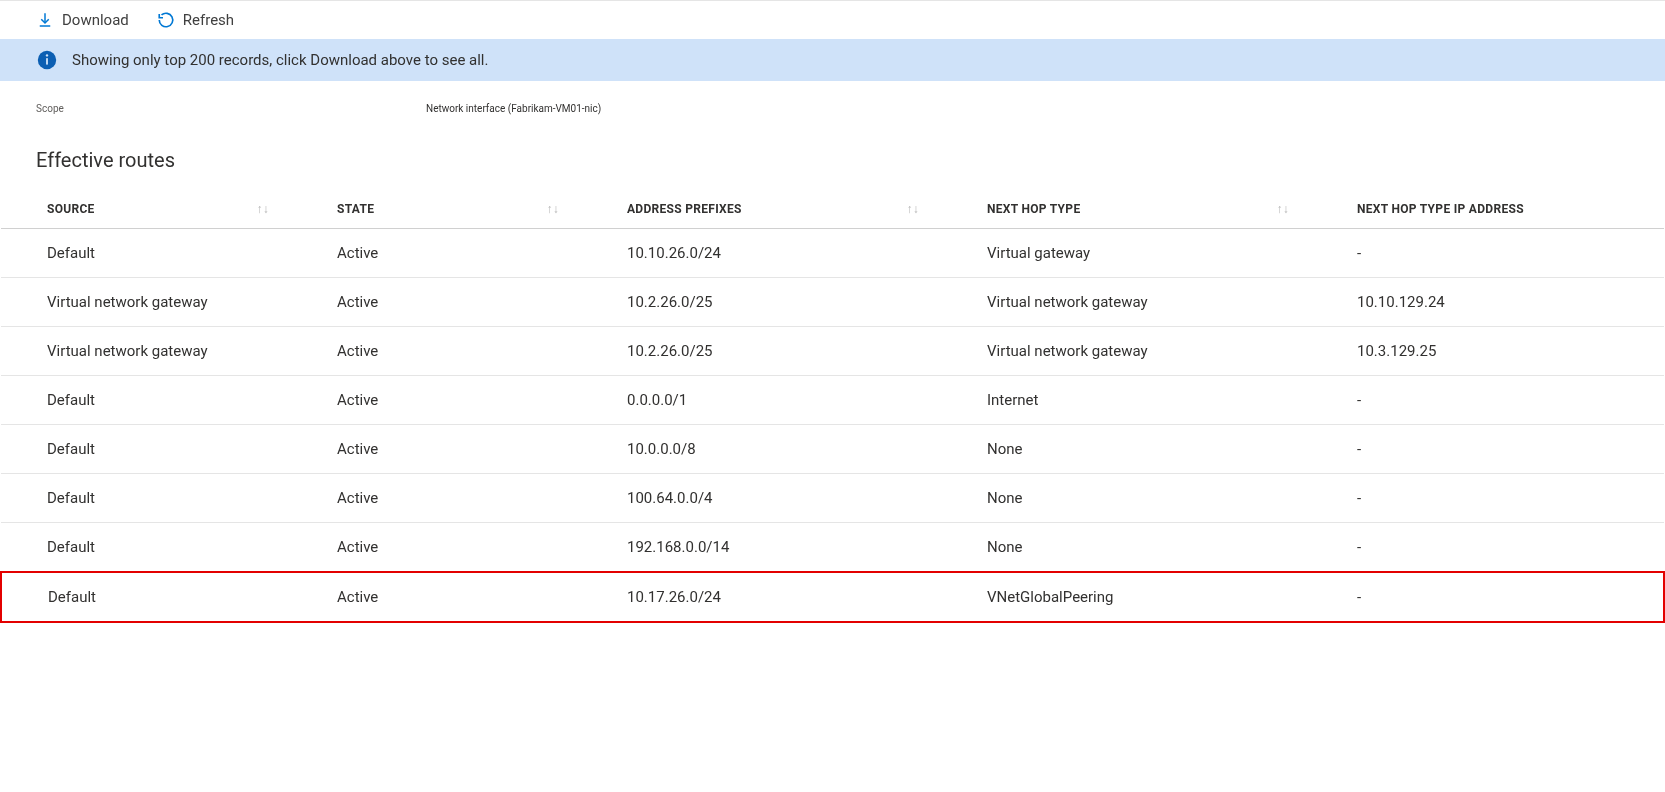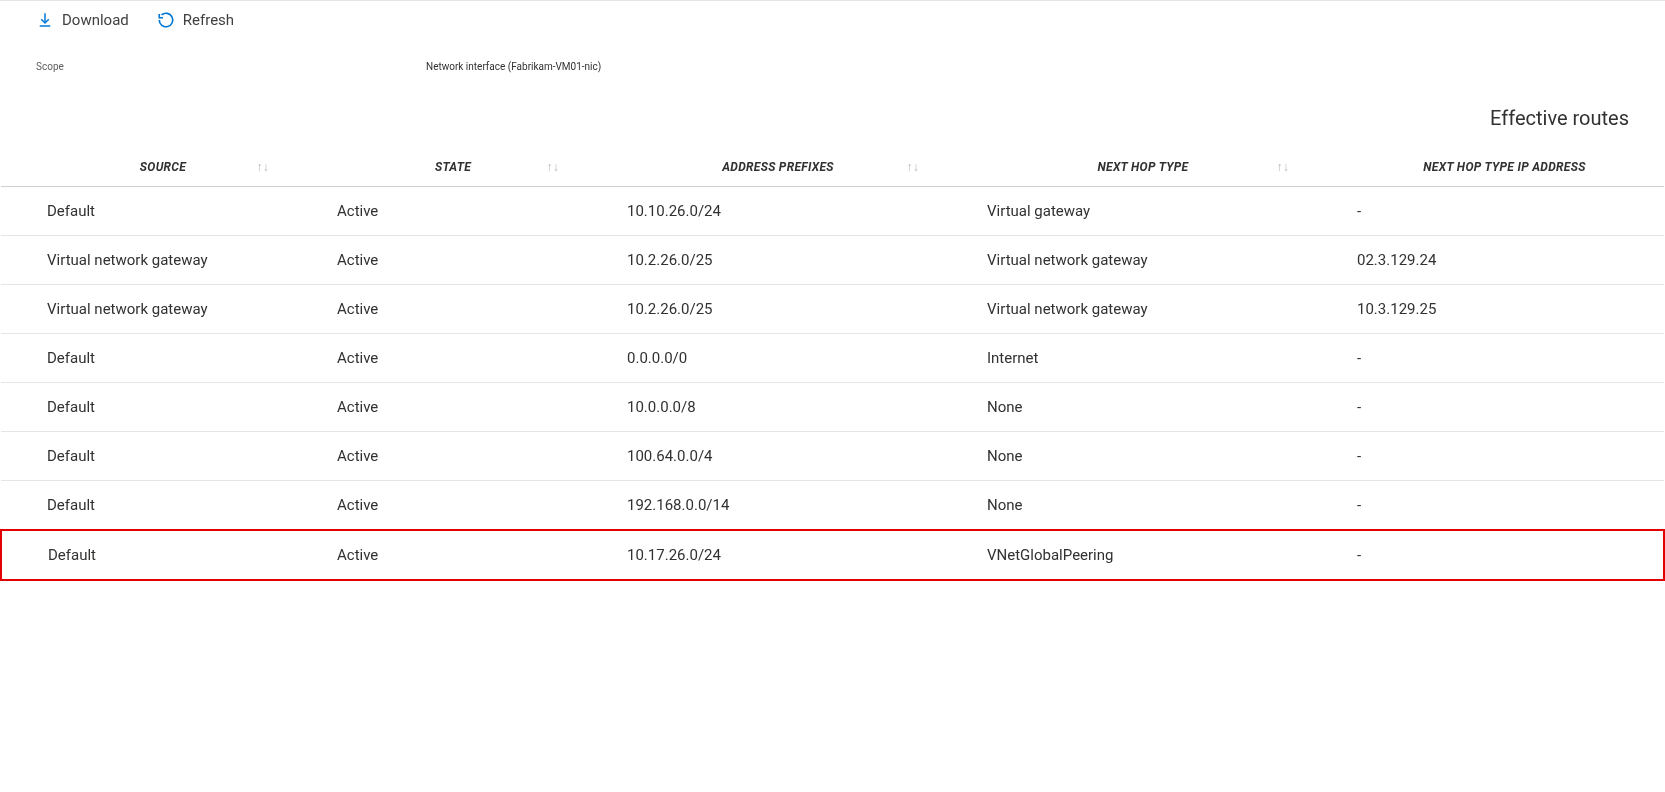--- a/index.html
+++ b/index.html
@@ -62,37 +62,35 @@
     }
     .scope-value {
       color: #323130;
       text-align: center;
     }
     .section-title {
       font-size: 20px;
       font-weight: 400;
       padding: 28px 36px 18px 36px;
       color: #323130;
-      text-align: right;
     }
     .routes-table {
       width: 100%;
       border-collapse: collapse;
     }
     .routes-table th {
-      text-align: center;
+      text-align: left;
       font-size: 12px;
       font-weight: 700;
       letter-spacing: 0.3px;
       text-transform: uppercase;
       color: #323130;
       padding: 12px 12px 12px 46px;
       border-bottom: 1px solid #d0d0d0;
       position: relative;
-      font-style: italic;
     }
     .routes-table th:first-child {
       padding-left: 46px;
     }
     .sort-indicator {
       position: absolute;
       right: 22px;
       top: 50%;
       transform: translateY(-50%);
       color: #b5b5b5;
@@ -145,20 +143,30 @@
       <span class="icon">
         <svg width="18" height="18" viewBox="0 0 24 24" fill="none" stroke="currentColor" stroke-width="2.2">
           <path d="M3 12a9 9 0 1 0 3-6.7"></path>
           <path d="M3 4v5h5"></path>
         </svg>
       </span>
       <span>Refresh</span>
     </div>
   </div>
 
+  <div class="info-banner">
+    <span class="icon">
+      <svg width="22" height="22" viewBox="0 0 24 24" fill="currentColor">
+        <circle cx="12" cy="12" r="10"></circle>
+        <rect x="11" y="10" width="2" height="7" fill="#cfe2f9"></rect>
+        <circle cx="12" cy="7" r="1.3" fill="#cfe2f9"></circle>
+      </svg>
+    </span>
+    <span>Showing only top 200 records, click Download above to see all.</span>
+  </div>
 
   <div class="scope-row">
     <div class="scope-label">Scope</div>
     <div class="scope-value">Network interface (Fabrikam-VM01-nic)</div>
   </div>
 
   <div class="section-title">Effective routes</div>
 
   <table class="routes-table">
     <thead>
@@ -190,33 +198,33 @@
           <td>Active</td>
           <td>10.10.26.0/24</td>
           <td>Virtual gateway</td>
           <td>-</td>
         </tr>
         <tr>
           <td>Virtual network gateway</td>
           <td>Active</td>
           <td>10.2.26.0/25</td>
           <td>Virtual network gateway</td>
-          <td>02.3.129.24</td>
+          <td>10.10.129.24</td>
         </tr>
         <tr>
           <td>Virtual network gateway</td>
           <td>Active</td>
           <td>10.2.26.0/25</td>
           <td>Virtual network gateway</td>
           <td>10.3.129.25</td>
         </tr>
         <tr>
           <td>Default</td>
           <td>Active</td>
-          <td>0.0.0.0/0</td>
+          <td>0.0.0.0/1</td>
           <td>Internet</td>
           <td>-</td>
         </tr>
         <tr>
           <td>Default</td>
           <td>Active</td>
           <td>10.0.0.0/8</td>
           <td>None</td>
           <td>-</td>
         </tr>

